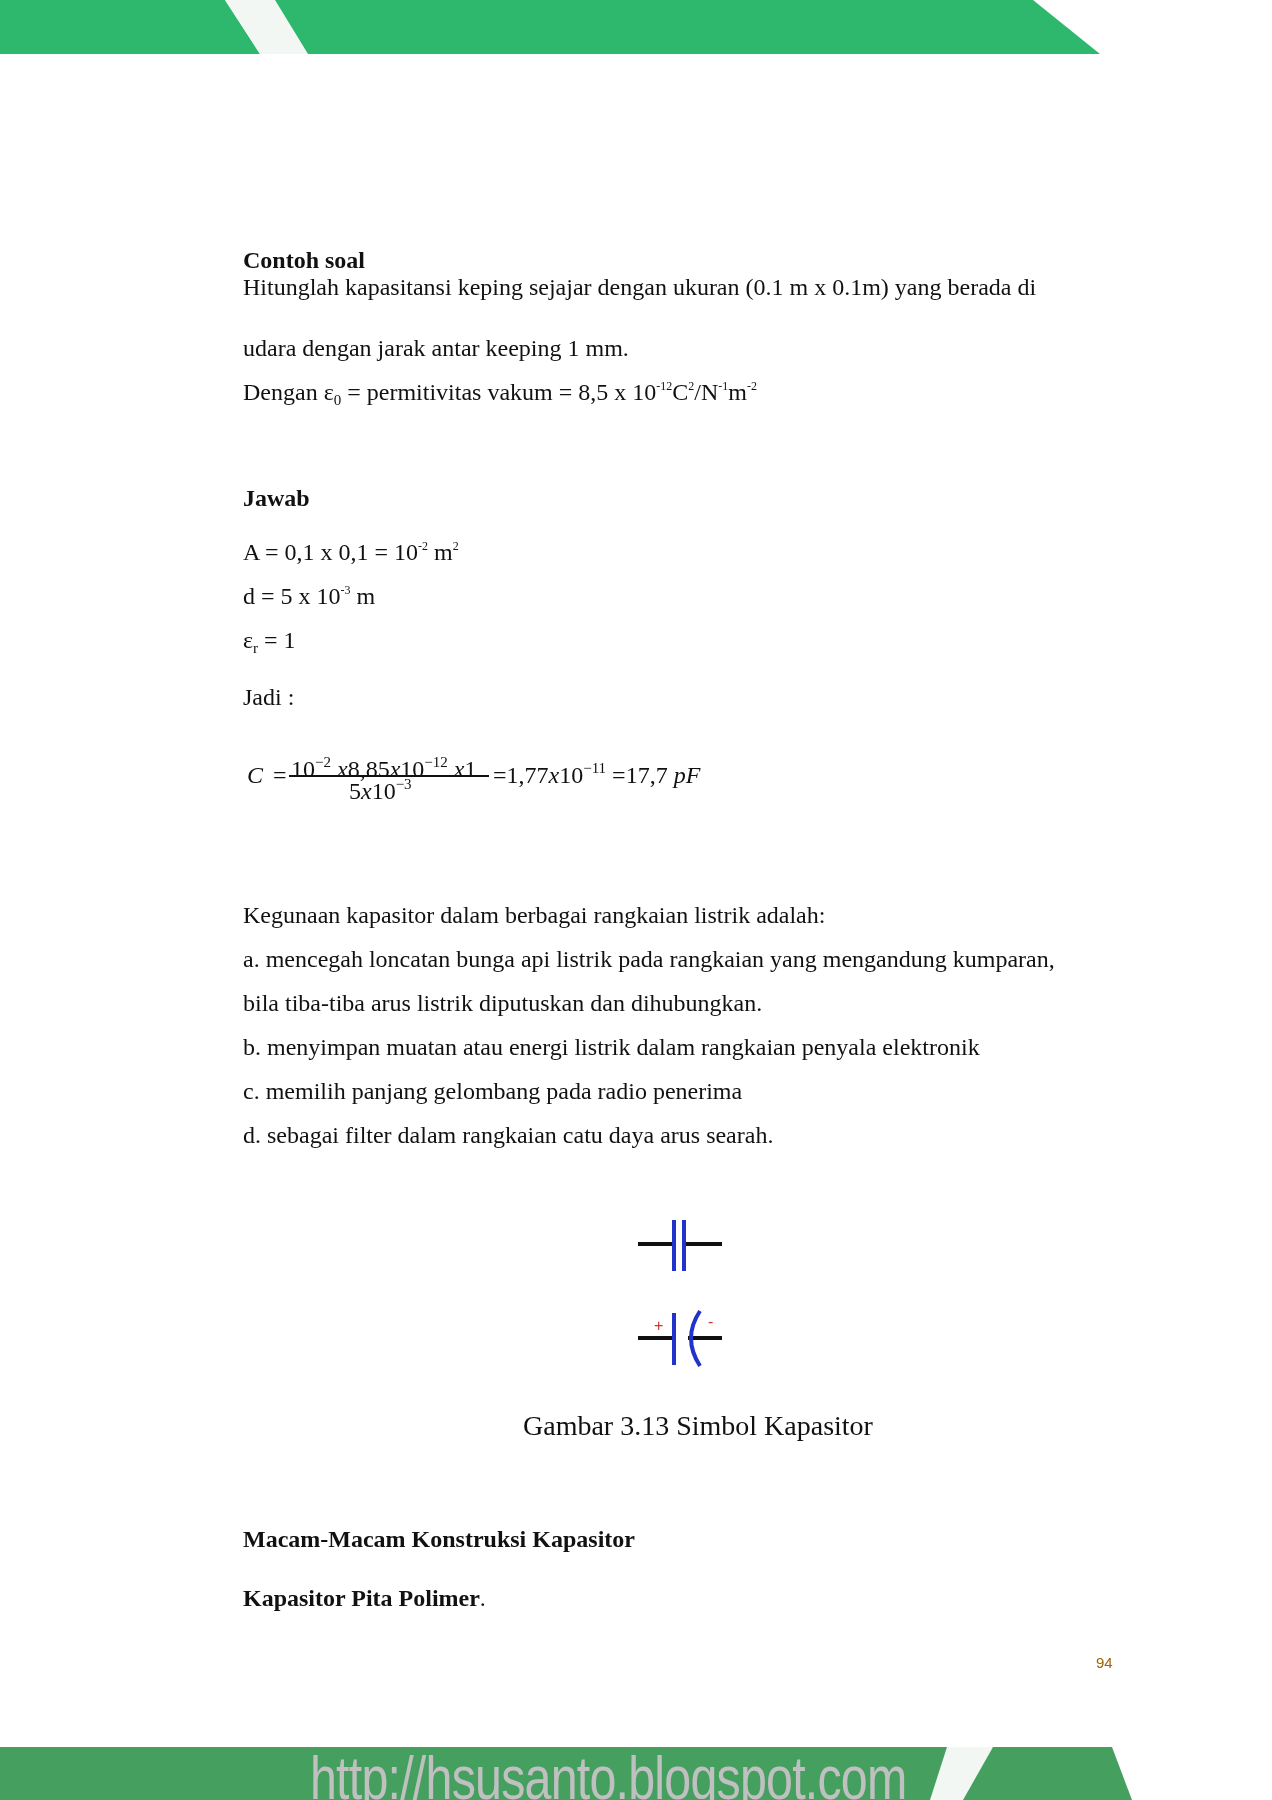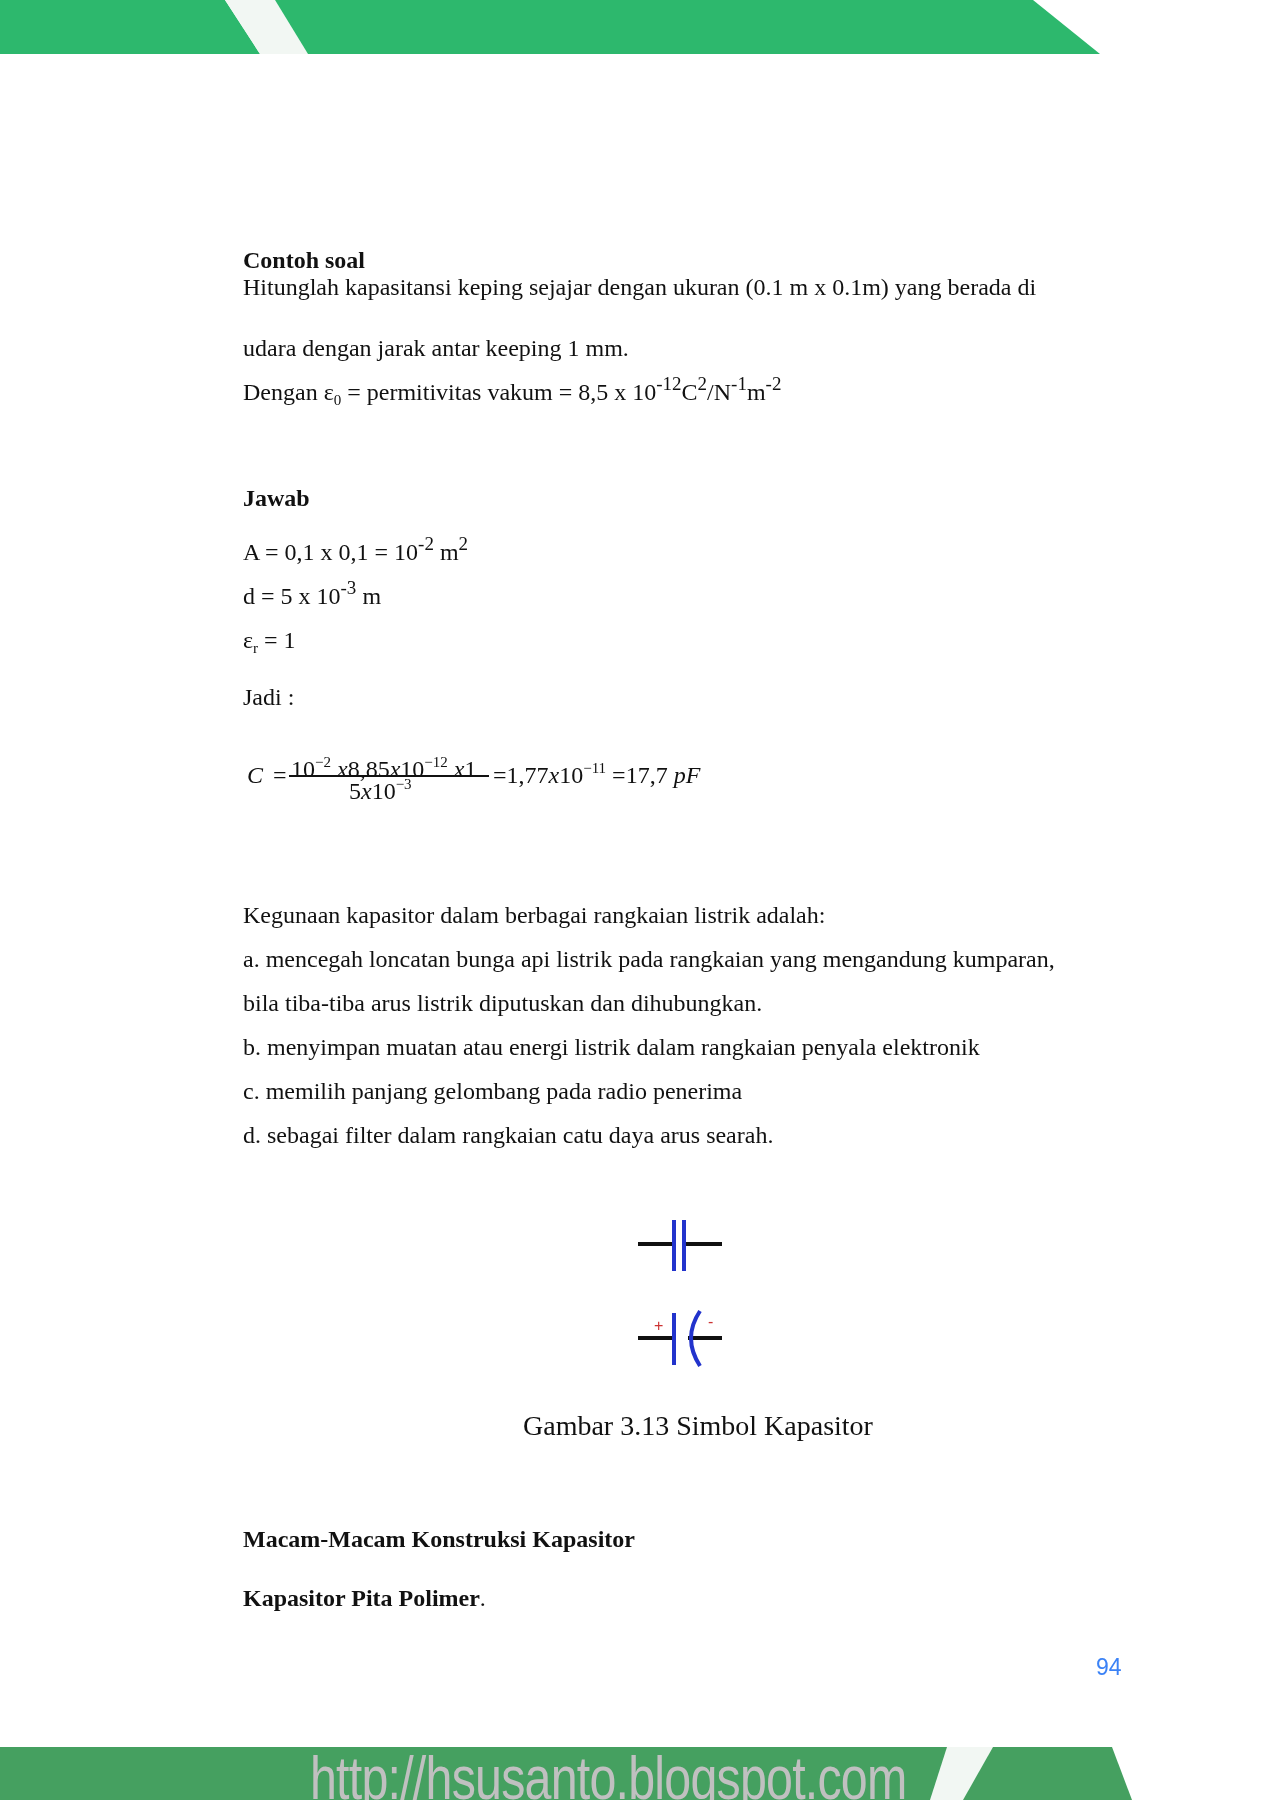--- a/index.html
+++ b/index.html
@@ -6,33 +6,33 @@
     body {
       width: 1272px; height: 1800px; position: relative; overflow: hidden;
       background: #ffffff; color: #111;
       font-family: "Liberation Serif", "DejaVu Serif", serif;
     }
     .banner { position: absolute; left: 0; width: 1272px; }
     .banner-top { top: 0; height: 54px; }
     .banner-bottom { top: 1747px; height: 53px; }
     .txt { position: absolute; left: 243px; font-size: 24px; line-height: 30px; white-space: nowrap; }
     .bold { font-weight: bold; }
-    sup { font-size: 19px; vertical-align: 10px; line-height: 0; }
+    sup { font-size: 12px; vertical-align: 10px; line-height: 0; }
     sub { font-size: 15px; vertical-align: -5px; line-height: 0; }
     .formula { position: absolute; left: 243px; top: 740px; height: 80px; font-size: 24px; }
     .formula .f-c { position: absolute; left: 4px; top: 22px; font-style: italic; }
     .formula .f-eq1 { position: absolute; left: 30px; top: 22px; }
     .formula .num { position: absolute; left: 48px; top: 16px; white-space: nowrap; }
     .formula .bar { position: absolute; left: 46px; top: 35px; width: 200px; height: 1.5px; background: #111; }
     .formula .den { position: absolute; left: 106px; top: 38px; white-space: nowrap; }
     .formula .rhs { position: absolute; left: 250px; top: 22px; white-space: nowrap; }
     .formula i { font-style: italic; }
     .formula sup { font-size: 15px; vertical-align: 10px; }
     .caption { position: absolute; left: 523px; top: 1411px; font-size: 28px; line-height: 30px; white-space: nowrap; }
-    .pagenum { position: absolute; left: 1096px; top: 1654px; font-family: "Liberation Sans", sans-serif; font-size: 23px; color: #3b82f6; }
+    .pagenum { position: absolute; left: 1096px; top: 1654px; font-family: "Liberation Sans", sans-serif; font-size: 15px; color: #a16207; }
     .watermark {
       position: absolute; left: 310px; top: 1742px;
       font-family: "Liberation Sans", sans-serif; font-size: 62px; color: #c0c0c0;
       letter-spacing: -1px; transform: scaleX(0.78); transform-origin: left top; white-space: nowrap;
     }
     .symbols { position: absolute; left: 630px; top: 1215px; width: 120px; height: 165px; }
   </style>
 </head>
 <body>
 

